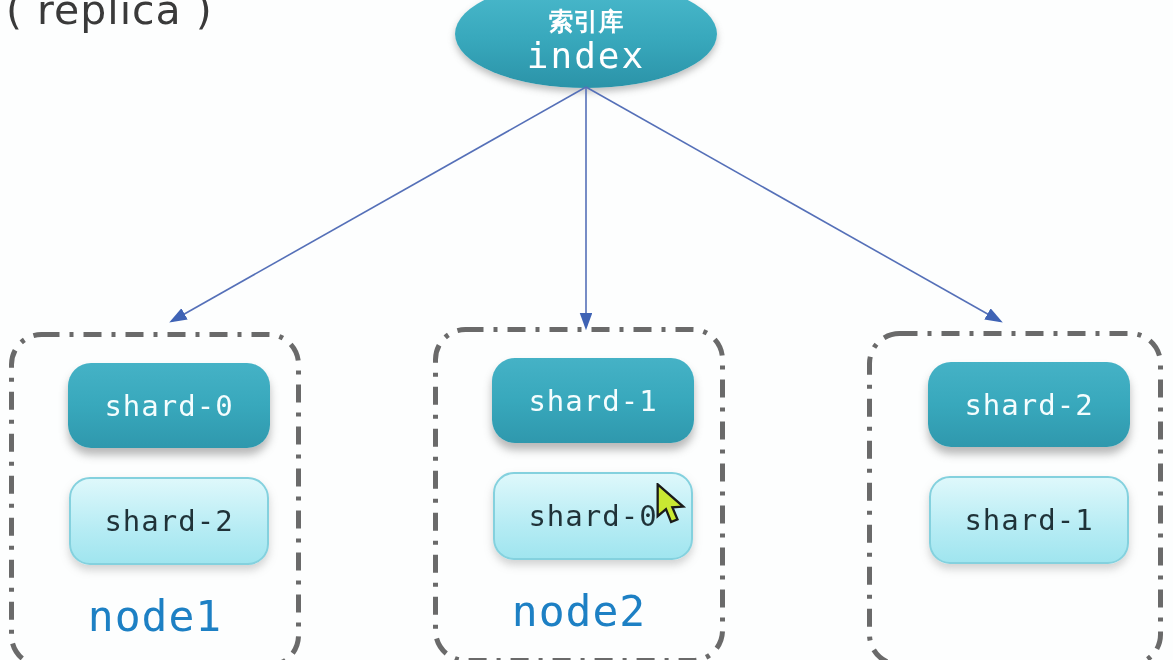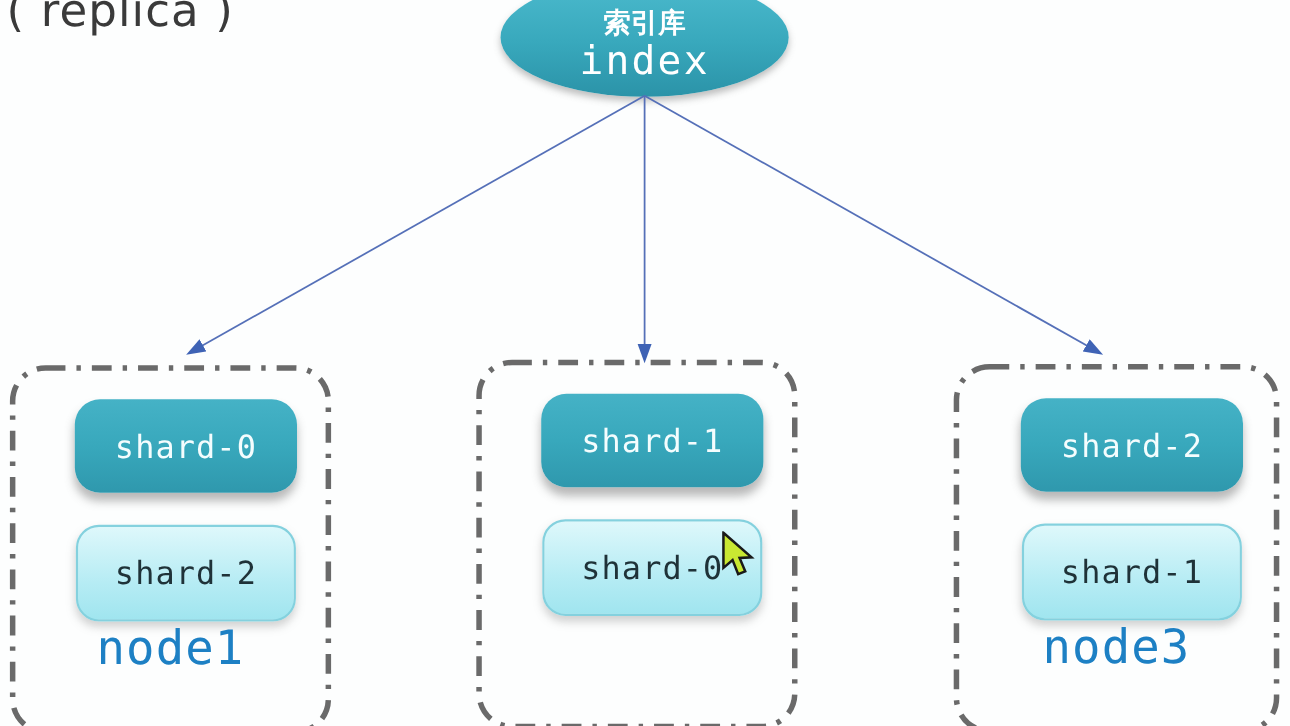--- a/index.html
+++ b/index.html
@@ -45,21 +45,21 @@
     box-shadow:0 7px 9px rgba(100,100,100,.45);
   }
   .shard-replica{
     width:196px;height:84px;margin-top:29px;border-radius:21px;
     background:linear-gradient(180deg,#def8fb 0%,var(--teal_light) 60%,#a0e5ef 100%);
     border:2px solid #84d1de;
     color:#1f3238;
     box-shadow:0 5px 8px rgba(130,130,130,.35);
   }
   .node-label{
-    font-size:43px;color:var(--node_label);
+    margin-top:26px;font-size:43px;color:var(--node_label);
     letter-spacing:1px;position:relative;z-index:2;
   }
   
   .cursor{position:absolute;left:653px;top:483px;width:40px;height:46px;z-index:5;}
 </style>
 </head>
 <body>
 
 <div class="canvas">
 
@@ -89,28 +89,28 @@
     <div class="shard shard-replica">shard-2</div>
     <div class="node-label">node1</div>
   </div>
 
   <div class="node" style="left:432px;top:326px;width:294px;height:338px;">
     <svg class="node-border" width="294" height="338">
       <rect x="3.5" y="3.5" width="287" height="331" rx="30"></rect>
     </svg>
     <div class="shard shard-primary">shard-1</div>
     <div class="shard shard-replica">shard-0</div>
+    <div class="node-label">node2</div>
   </div>
 
   <div class="node" style="left:866px;top:330px;width:298px;height:338px;">
     <svg class="node-border" width="298" height="338">
       <rect x="3.5" y="3.5" width="291" height="331" rx="30"></rect>
     </svg>
     <div class="shard shard-primary">shard-2</div>
     <div class="shard shard-replica">shard-1</div>
-    <div class="node-label">node3</div>
   </div>
 
   <svg class="cursor" viewBox="0 0 30 36">
     <path d="M3 1 L3 26 L9.5 20.5 L13.5 30.5 L18.5 28.5 L14.5 19 L23 18.5 Z" fill="#c9e832" stroke="#1a1a1a" stroke-width="1.8" stroke-linejoin="miter"></path>
   </svg>
 
 </div>
 
 </body></html>

